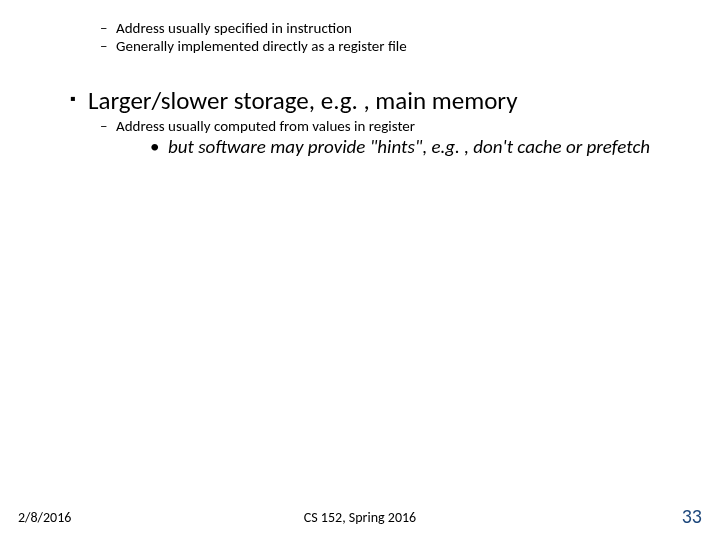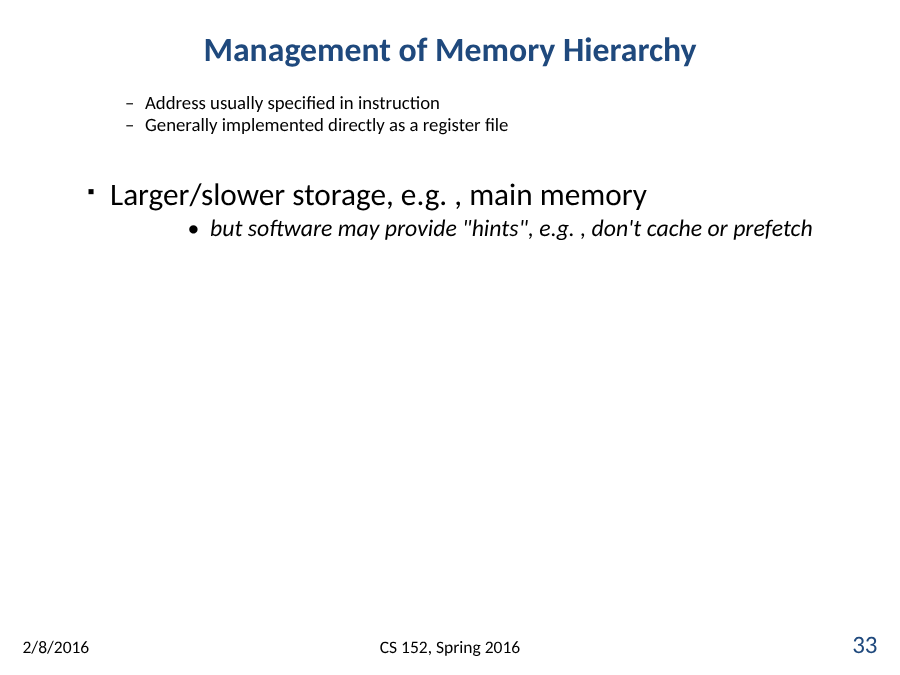--- a/index.html
+++ b/index.html
@@ -15,28 +15,28 @@
   .gap { height: 26px; }
   .footer { position: absolute; bottom: 14px; left: 0; width: 720px; }
   .footer-date { position: absolute; left: 18px; bottom: 0; font-size: 14px; }
   .footer-course { position: absolute; left: 0; width: 720px; text-align: center; bottom: 0; font-size: 14px; }
   .footer-page { position: absolute; right: 18px; bottom: -2px; font-size: 20px; color: #1f497d; font-weight: 400; }
 </style>
 </head>
 <body>
 
 <div class="slide">
-  <h1 class="title">Management of Memory Hierarchy</h1>
 
   <div class="lvl2">Address usually specified in instruction</div>
   <div class="lvl2">Generally implemented directly as a register file</div>
 
   <div class="gap"></div>
 
   <div class="lvl1">Larger/slower storage, e.g. , main memory</div>
+  <div class="lvl2">Address usually computed from values in register</div>
   <div class="lvl3">but software may provide "hints", e.g. , don't cache or prefetch</div>
 
   <div class="footer">
     <div class="footer-date">2/8/2016</div>
     <div class="footer-course">CS 152, Spring 2016</div>
     <div class="footer-page">33</div>
   </div>
 </div>
 
 </body></html>

